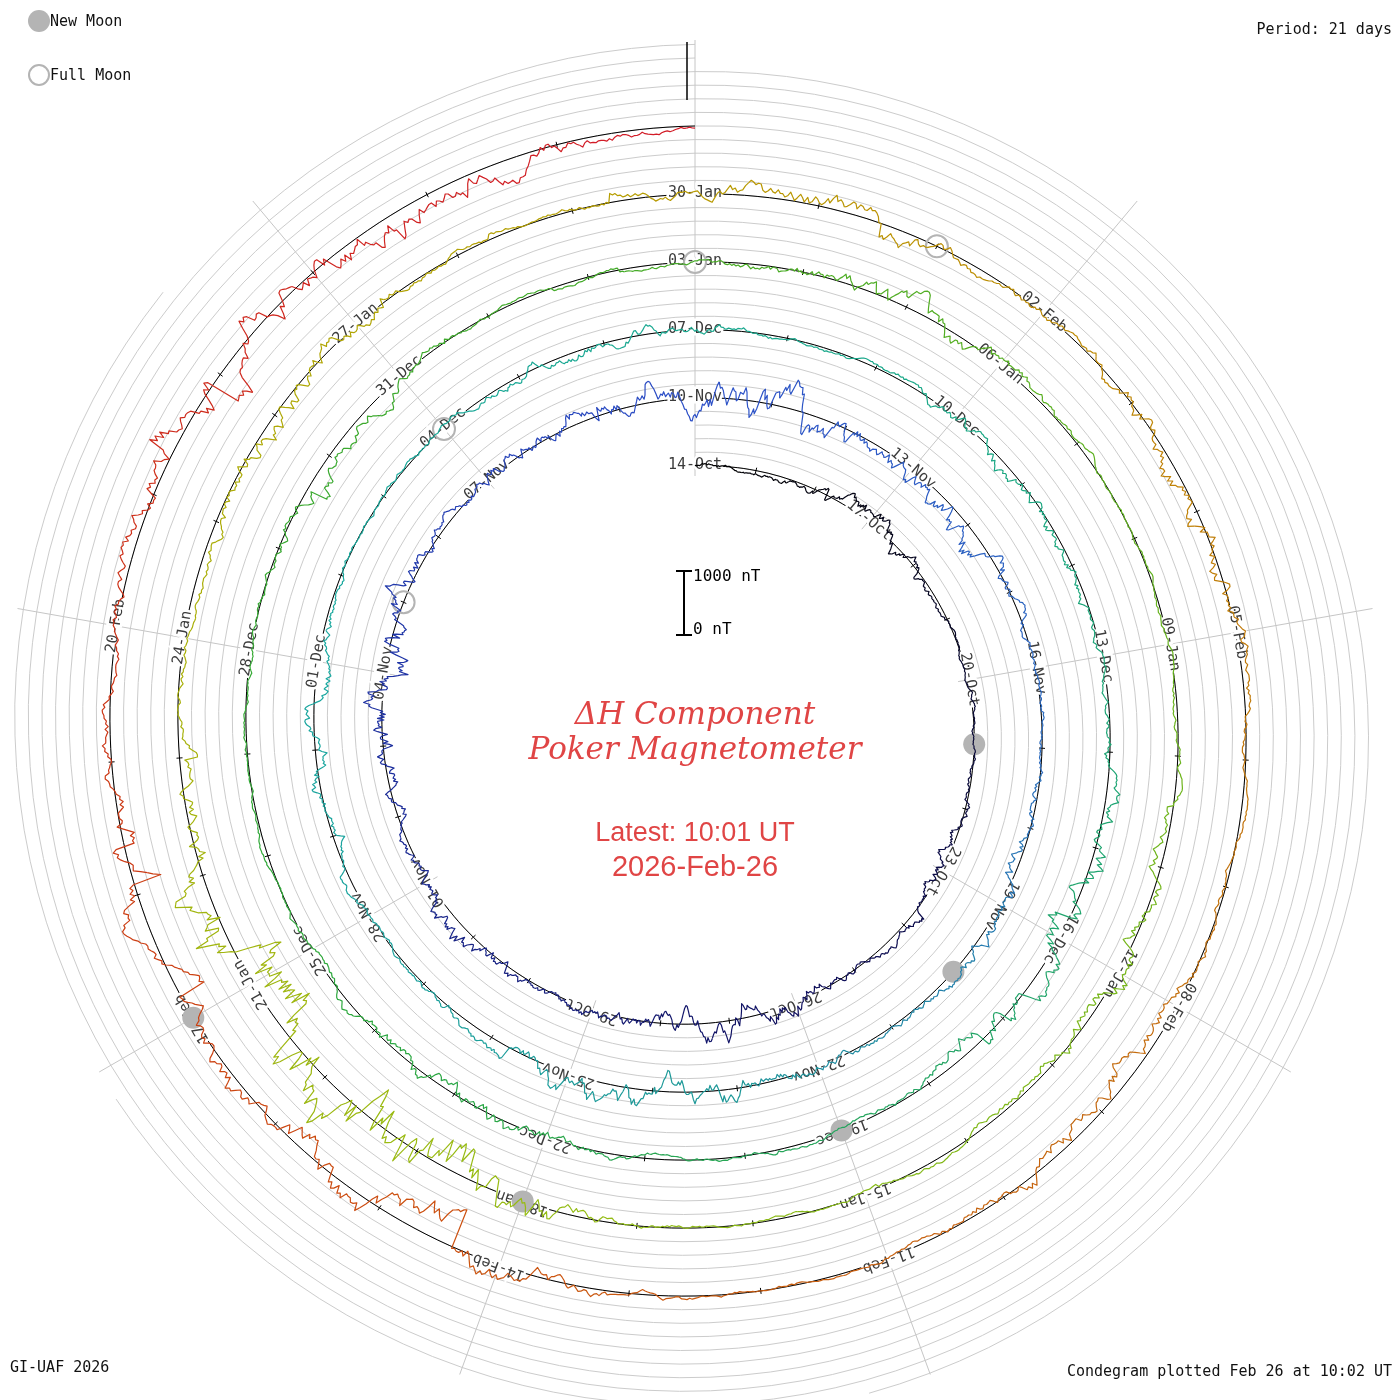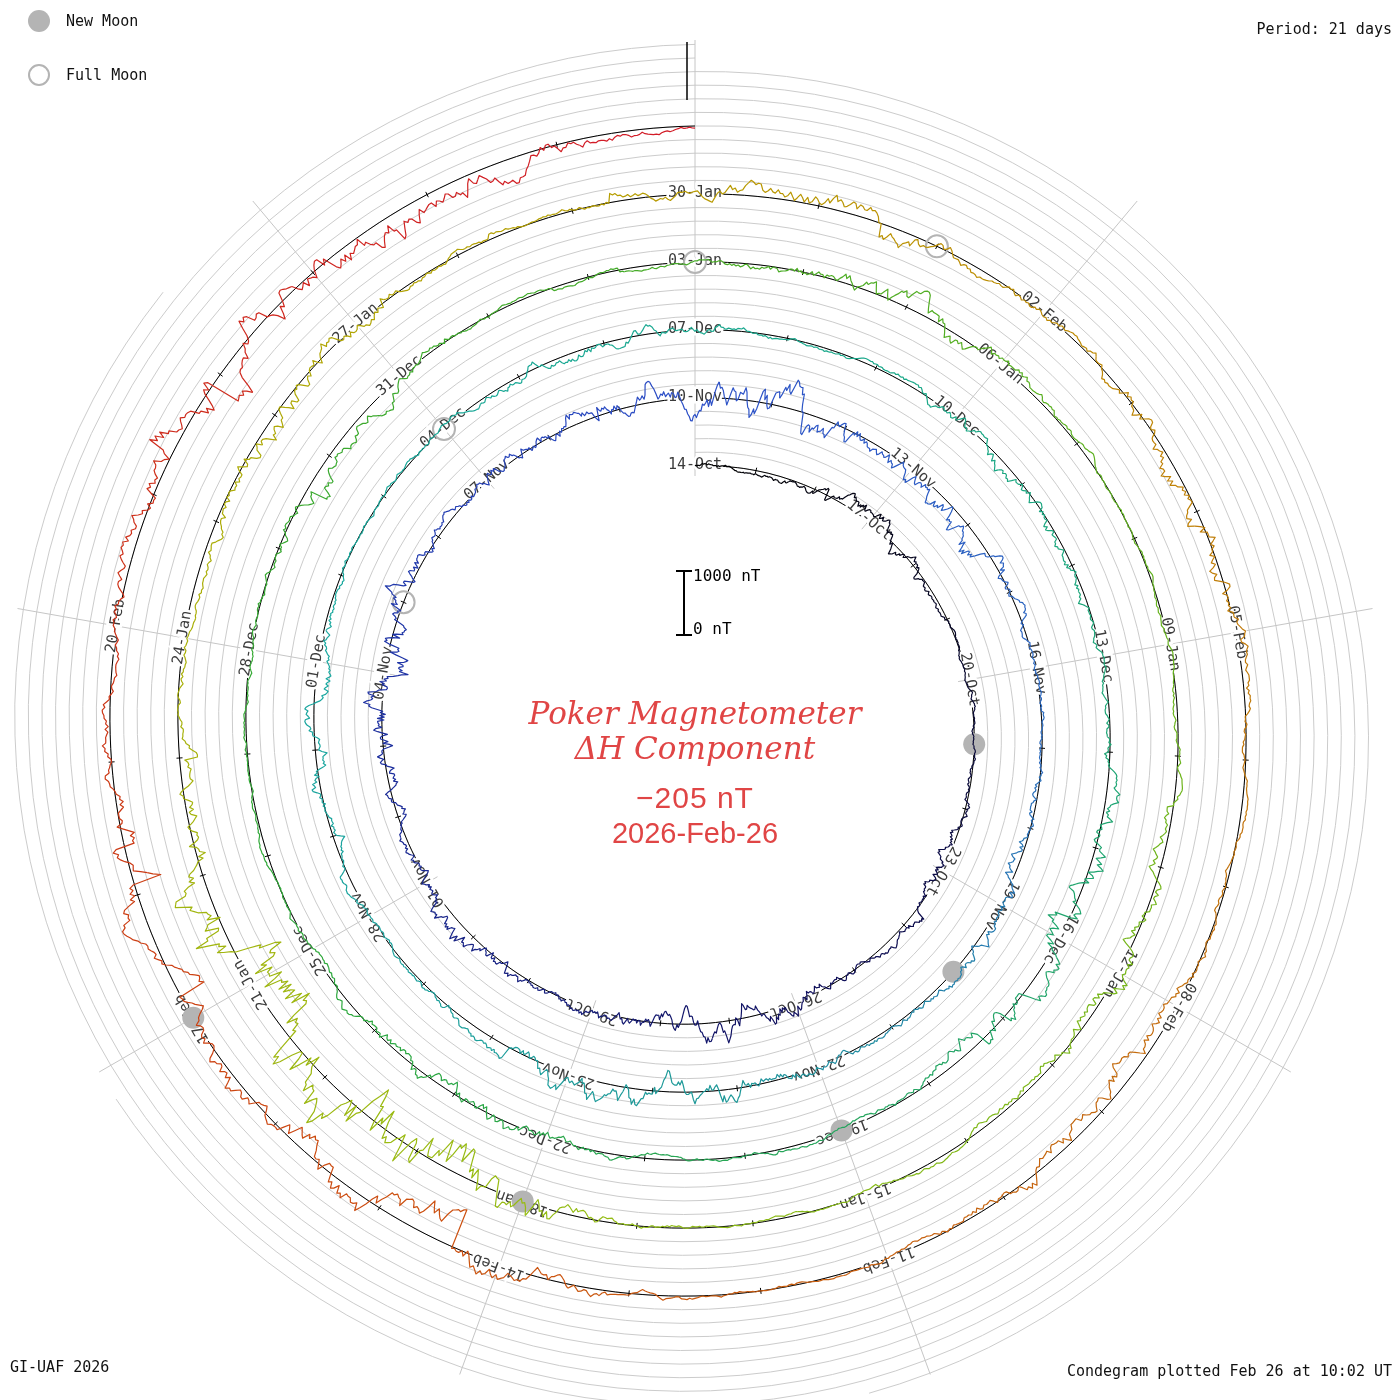--- a/index.html
+++ b/index.html
@@ -1,21 +1,21 @@
 <!DOCTYPE html>
 <html><head>
 <meta charset="utf-8">
 <style>
   html,body{margin:0;padding:0;background:#ffffff;}
   body{width:1400px;height:1400px;position:relative;overflow:hidden;
        font-family:"DejaVu Sans Mono", monospace;}
   #condegram-svg{position:absolute;left:0;top:0;}
   .corner{position:absolute;font-size:15px;color:#111;white-space:nowrap;}
   .legend{position:absolute;top:10px;left:28px;}
-  .legend-item{display:flex;align-items:center;gap:16px;margin-bottom:32px;font-size:15px;color:#111;}
+  .legend-item{display:flex;align-items:center;margin-bottom:32px;font-size:15px;color:#111;}
   .moon{width:22px;height:22px;border-radius:50%;flex:0 0 auto;}
   .moon.filled{background:#b4b4b4;}
   .moon.open{background:#ffffff;border:2px solid #b4b4b4;box-sizing:border-box;}
   .period-label{top:20px;right:8px;}
   .footer-left{bottom:24px;left:10px;}
   .footer-right{bottom:20px;right:8px;}
   .scalebar{position:absolute;left:676px;top:568px;display:flex;}
   .bar{width:2px;height:66px;background:#000;position:relative;margin:2px 8px 0 7px;}
   .bar::before,.bar::after{content:"";position:absolute;left:-7px;width:16px;height:2px;background:#000;}
   .bar::before{top:0;}
@@ -439,20 +439,20 @@
 
 <div class="scalebar">
   <div class="bar"></div>
   <div class="scale-labels">
     <span>1000 nT</span>
     <span>0 nT</span>
   </div>
 </div>
 
 <div class="center-text">
+  <div class="center-title">ΔH Component</div>
   <div class="center-title">Poker Magnetometer</div>
-  <div class="center-title">ΔH Component</div>
-  <div class="center-value">−205 nT</div>
+  <div class="center-latest1">Latest: 10:01 UT</div>
   <div class="center-latest2">2026-Feb-26</div>
 </div>
 
 <div class="corner footer-left">GI-UAF 2026</div>
 <div class="corner footer-right">Condegram plotted Feb 26 at 10:02 UT</div>
 
 </body></html>

